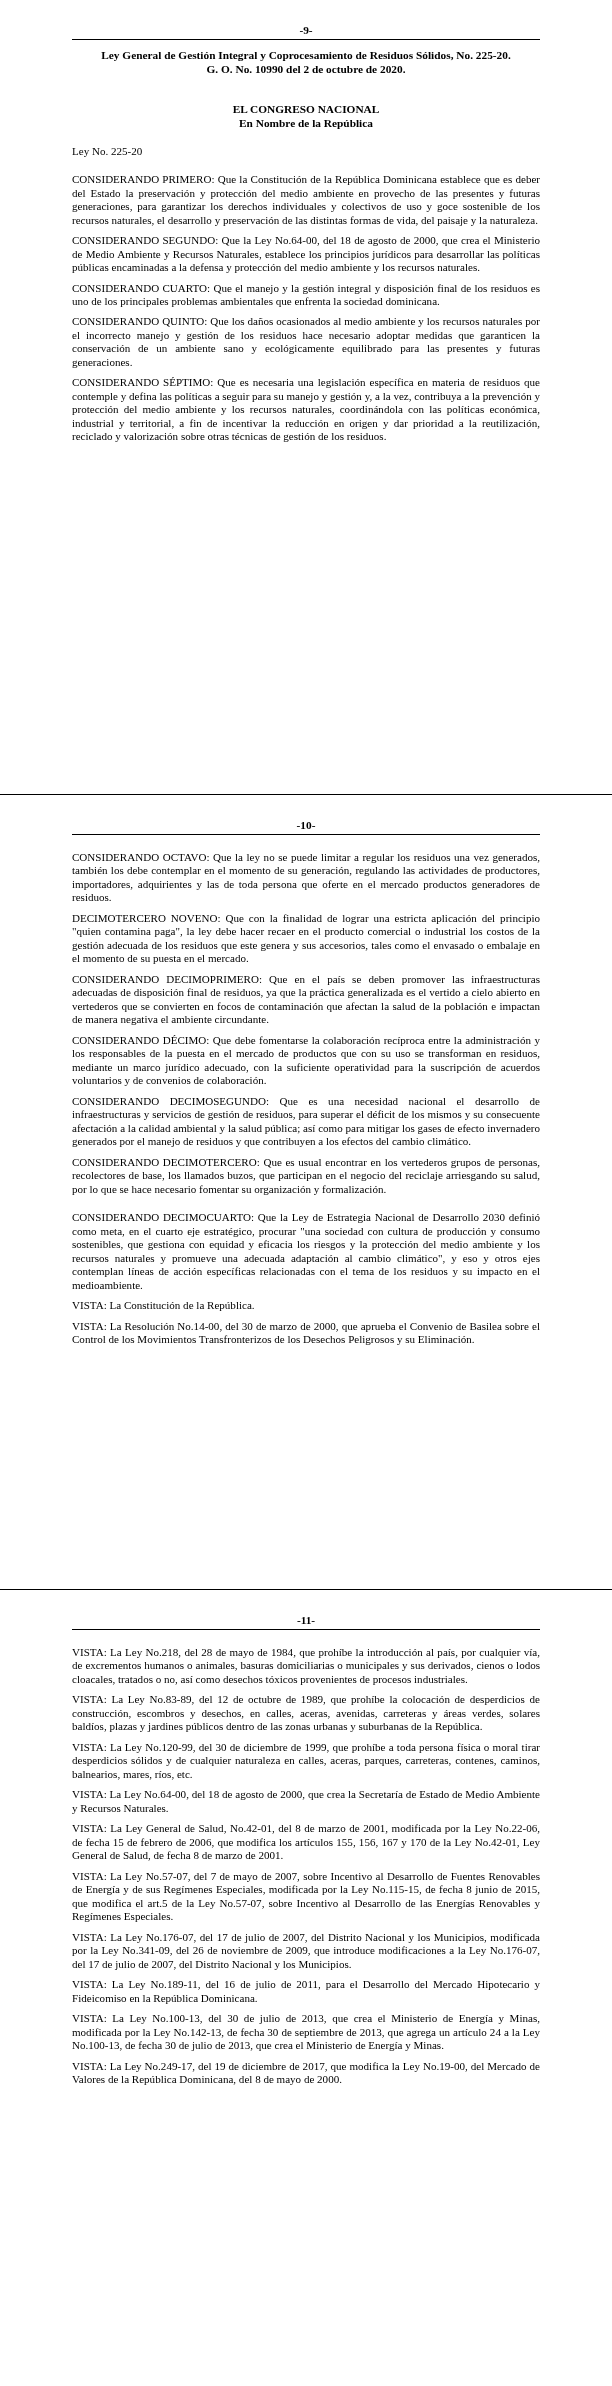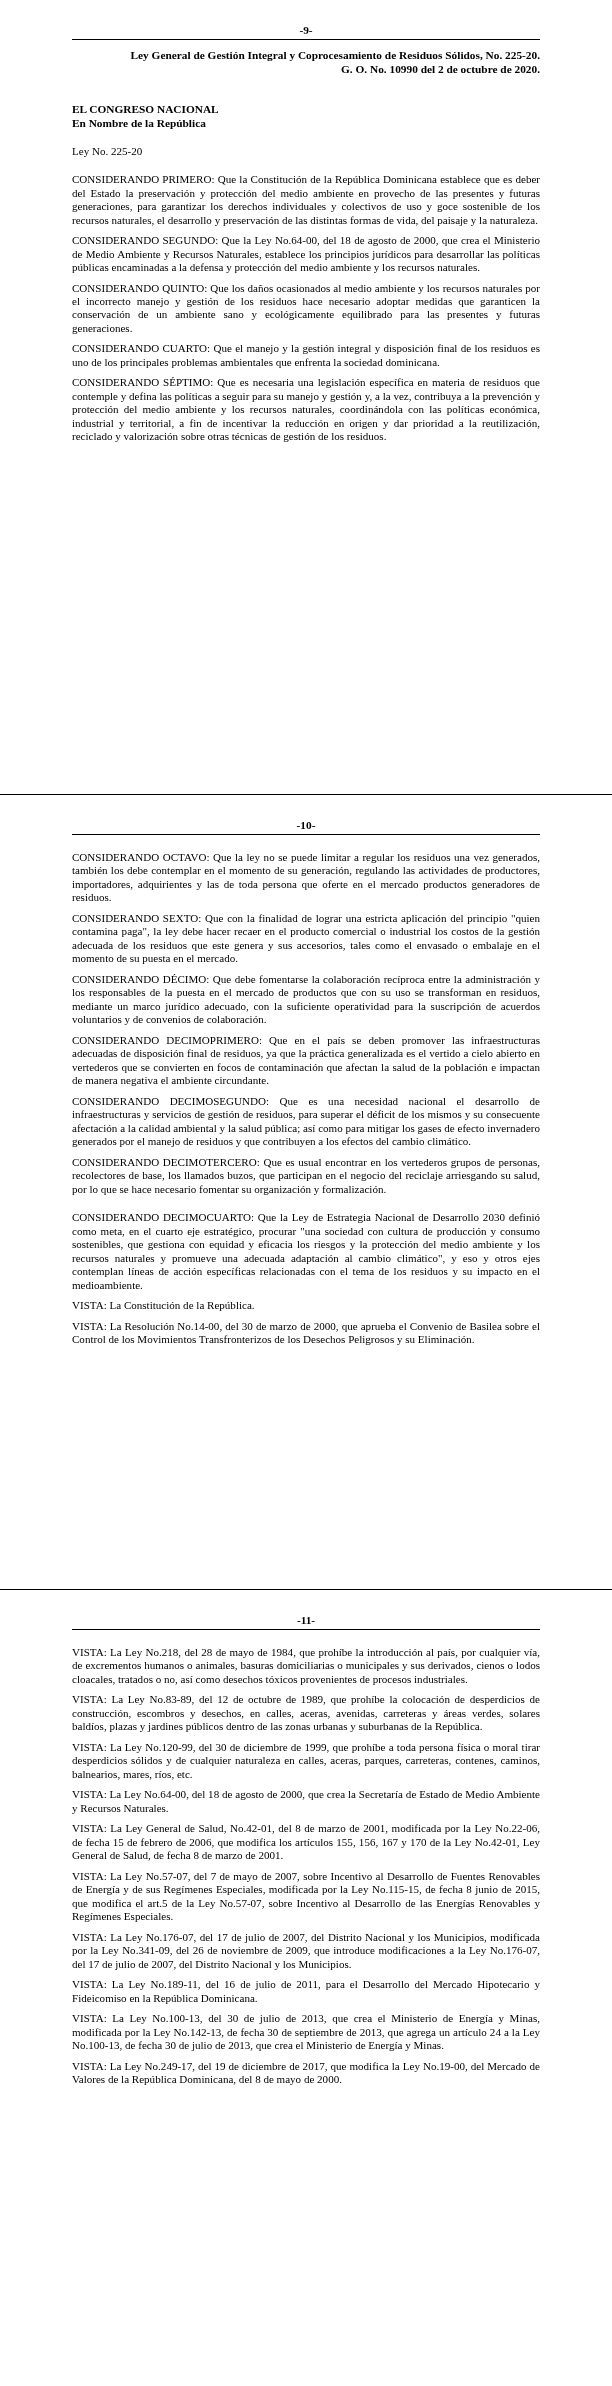--- a/index.html
+++ b/index.html
@@ -1,21 +1,21 @@
 <!DOCTYPE html>
 <html><head>
 <meta charset="utf-8">
 <style>
   html,body{margin:0;padding:0;background:#ffffff;}
   body{width:612px;font-family:"Liberation Serif", serif;color:#000;}
   .page{width:612px;box-sizing:border-box;padding:0 72px;position:relative;}
   .page-num{text-align:center;font-size:8.5pt;font-weight:bold;margin:0;padding-top:0;}
   .rule{border:0;border-top:1px solid #000;margin:3px 0 8px 0;}
-  .title{font-size:8.5pt;font-weight:bold;line-height:1.25;margin:0 0 0 0;text-align:right;}
-  .center{font-weight:bold;font-size:8.5pt;line-height:1.25;}
+  .title{font-size:8.5pt;font-weight:bold;line-height:1.25;margin:0 0 0 0;text-align:center;}
+  .center{text-align:center;font-weight:bold;font-size:8.5pt;line-height:1.25;}
   p.body{font-size:8.3pt;line-height:1.22;text-align:justify;margin:0 0 7px 0;}
   p.body b{font-weight:normal;}
   .spacer-lg{height:26px;}
   .spacer-md{height:14px;}
   .spacer-sm{height:8px;}
   .page-block{height:795px;box-sizing:border-box;position:relative;overflow:hidden;}
   .page-block.p2, .page-block.p3{height:795px;}
   .top-pad{height:24px;}
   .bottom-hr{border:0;border-top:1px solid #000;width:100%;margin:0;position:absolute;left:0;bottom:0;}
 </style>
@@ -31,38 +31,38 @@
     <div class="title">G. O. No. 10990 del 2 de octubre de 2020.</div>
     <div class="spacer-lg"></div>
     <div class="center">EL CONGRESO NACIONAL</div>
     <div class="center">En Nombre de la República</div>
     <div class="spacer-md"></div>
     <p class="body"><b>Ley No. 225-20</b></p>
     <div class="spacer-sm"></div>
 
     <p class="body"><b>CONSIDERANDO PRIMERO:</b><span> Que la Constitución de la República Dominicana establece que es deber del Estado la preservación y protección del medio ambiente en provecho de las presentes y futuras generaciones, para garantizar los derechos individuales y colectivos de uso y goce sostenible de los recursos naturales, el desarrollo y preservación de las distintas formas de vida, del paisaje y la naturaleza.</span></p>
     <p class="body"><b>CONSIDERANDO SEGUNDO:</b><span> Que la Ley No.64-00, del 18 de agosto de 2000, que crea el Ministerio de Medio Ambiente y Recursos Naturales, establece los principios jurídicos para desarrollar las políticas públicas encaminadas a la defensa y protección del medio ambiente y los recursos naturales.</span></p>
+    <p class="body"><b>CONSIDERANDO CUARTO:</b><span> Que el manejo y la gestión integral y disposición final de los residuos es uno de los principales problemas ambientales que enfrenta la sociedad dominicana.</span></p>
     <p class="body"><b>CONSIDERANDO QUINTO:</b><span> Que los daños ocasionados al medio ambiente y los recursos naturales por el incorrecto manejo y gestión de los residuos hace necesario adoptar medidas que garanticen la conservación de un ambiente sano y ecológicamente equilibrado para las presentes y futuras generaciones.</span></p>
-    <p class="body"><b>CONSIDERANDO CUARTO:</b><span> Que el manejo y la gestión integral y disposición final de los residuos es uno de los principales problemas ambientales que enfrenta la sociedad dominicana.</span></p>
     <p class="body"><b>CONSIDERANDO SÉPTIMO:</b><span> Que es necesaria una legislación específica en materia de residuos que contemple y defina las políticas a seguir para su manejo y gestión y, a la vez, contribuya a la prevención y protección del medio ambiente y los recursos naturales, coordinándola con las políticas económica, industrial y territorial, a fin de incentivar la reducción en origen y dar prioridad a la reutilización, reciclado y valorización sobre otras técnicas de gestión de los residuos.</span></p>
   </div>
   <hr class="bottom-hr">
 </div>
 
 <div class="page-block p2">
   <div class="page">
     <div class="top-pad"></div>
     <div class="page-num">-10-</div>
     <hr class="rule">
     <div class="spacer-sm"></div>
 
     <p class="body"><b>CONSIDERANDO OCTAVO:</b><span> Que la ley no se puede limitar a regular los residuos una vez generados, también los debe contemplar en el momento de su generación, regulando las actividades de productores, importadores, adquirientes y las de toda persona que oferte en el mercado productos generadores de residuos.</span></p>
-    <p class="body"><b>CONSIDERANDO SEXTO:</b><span> Que con la finalidad de lograr una estricta aplicación del principio "quien contamina paga", la ley debe hacer recaer en el producto comercial o industrial los costos de la gestión adecuada de los residuos que este genera y sus accesorios, tales como el envasado o embalaje en el momento de su puesta en el mercado.</span></p>
+    <p class="body"><b>DECIMOTERCERO NOVENO:</b><span> Que con la finalidad de lograr una estricta aplicación del principio "quien contamina paga", la ley debe hacer recaer en el producto comercial o industrial los costos de la gestión adecuada de los residuos que este genera y sus accesorios, tales como el envasado o embalaje en el momento de su puesta en el mercado.</span></p>
+    <p class="body"><b>CONSIDERANDO DECIMOPRIMERO:</b><span> Que en el país se deben promover las infraestructuras adecuadas de disposición final de residuos, ya que la práctica generalizada es el vertido a cielo abierto en vertederos que se convierten en focos de contaminación que afectan la salud de la población e impactan de manera negativa el ambiente circundante.</span></p>
     <p class="body"><b>CONSIDERANDO DÉCIMO:</b><span> Que debe fomentarse la colaboración recíproca entre la administración y los responsables de la puesta en el mercado de productos que con su uso se transforman en residuos, mediante un marco jurídico adecuado, con la suficiente operatividad para la suscripción de acuerdos voluntarios y de convenios de colaboración.</span></p>
-    <p class="body"><b>CONSIDERANDO DECIMOPRIMERO:</b><span> Que en el país se deben promover las infraestructuras adecuadas de disposición final de residuos, ya que la práctica generalizada es el vertido a cielo abierto en vertederos que se convierten en focos de contaminación que afectan la salud de la población e impactan de manera negativa el ambiente circundante.</span></p>
     <p class="body"><b>CONSIDERANDO DECIMOSEGUNDO:</b><span> Que es una necesidad nacional el desarrollo de infraestructuras y servicios de gestión de residuos, para superar el déficit de los mismos y su consecuente afectación a la calidad ambiental y la salud pública; así como para mitigar los gases de efecto invernadero generados por el manejo de residuos y que contribuyen a los efectos del cambio climático.</span></p>
     <p class="body"><b>CONSIDERANDO DECIMOTERCERO:</b><span> Que es usual encontrar en los vertederos grupos de personas, recolectores de base, los llamados buzos, que participan en el negocio del reciclaje arriesgando su salud, por lo que se hace necesario fomentar su organización y formalización.</span></p>
     <div class="spacer-sm"></div>
     <p class="body"><b>CONSIDERANDO DECIMOCUARTO:</b><span> Que la Ley de Estrategia Nacional de Desarrollo 2030 definió como meta, en el cuarto eje estratégico, procurar "una sociedad con cultura de producción y consumo sostenibles, que gestiona con equidad y eficacia los riesgos y la protección del medio ambiente y los recursos naturales y promueve una adecuada adaptación al cambio climático", y eso y otros ejes contemplan líneas de acción específicas relacionadas con el tema de los residuos y su impacto en el medioambiente.</span></p>
     <p class="body"><b>VISTA:</b><span> La Constitución de la República.</span></p>
     <p class="body"><b>VISTA:</b><span> La Resolución No.14-00, del 30 de marzo de 2000, que aprueba el Convenio de Basilea sobre el Control de los Movimientos Transfronterizos de los Desechos Peligrosos y su Eliminación.</span></p>
   </div>
   <hr class="bottom-hr">
 </div>
 

